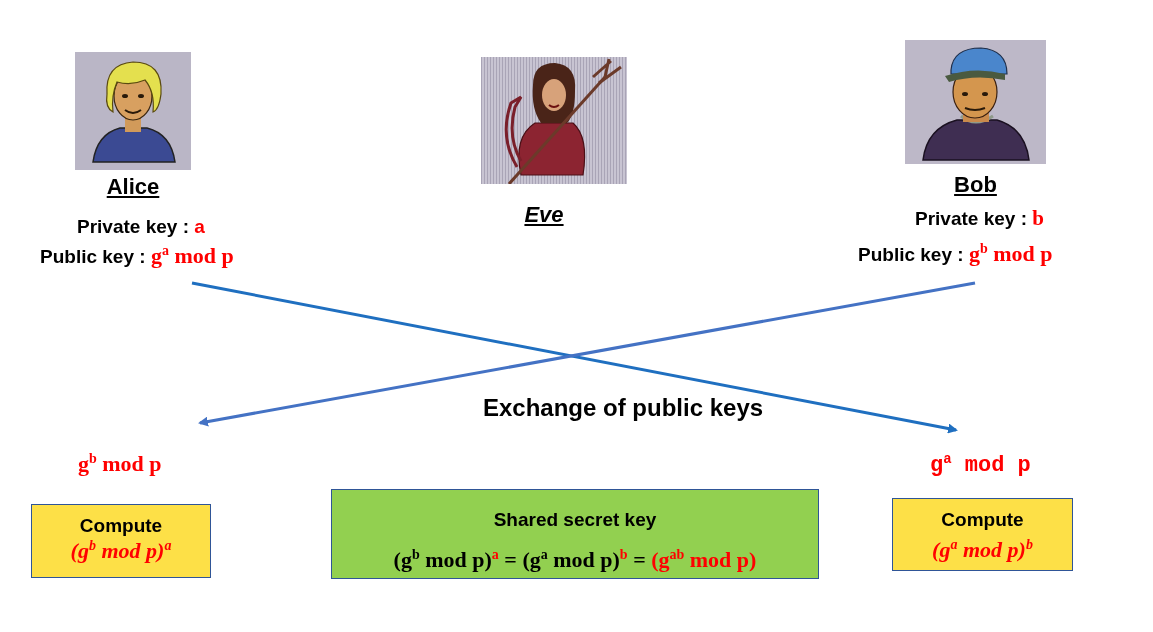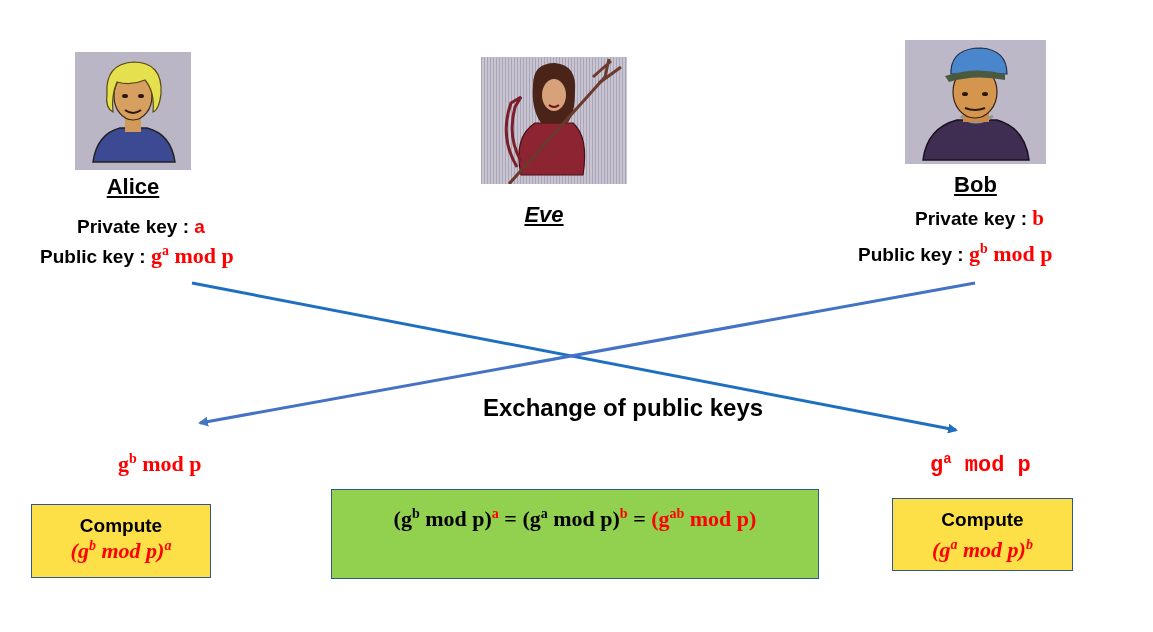--- a/index.html
+++ b/index.html
@@ -93,33 +93,34 @@
     <marker id="arrowLight" markerWidth="10" markerHeight="10" refX="8" refY="5" orient="auto" markerUnits="userSpaceOnUse">
       <path d="M0 0 L10 5 L0 10 Z" fill="#4472c4"></path>
     </marker>
   </defs>
   <line x1="192" y1="283" x2="956" y2="430" stroke="#1f6fc0" stroke-width="3" marker-end="url(#arrowDark)"></line>
   <line x1="975" y1="283" x2="200" y2="423" stroke="#4472c4" stroke-width="3" marker-end="url(#arrowLight)"></line>
 </svg>
 
 <div class="abs sans" style="left:451px;top:394px;font-size:24px;white-space:nowrap;margin-left:32px;">Exchange of public keys</div>
 
-<div class="abs math red" style="left:78px;top:451px;margin-left:40px;">
+<div class="abs math red" style="left:78px;top:451px;">
   <span>g</span><sup>b</sup><span> mod p</span>
 </div>
 <div class="abs math red" style="left:930px;top:453px;font-family:Liberation Mono, monospace;">
   <span>g</span><sup>a</sup><span> mod p</span>
 </div>
 
 <div class="abs box compute-box" style="left:31px;top:504px;width:180px;height:74px;">
   <div class="sans" style="font-size:19px;margin-top:10px;">Compute</div>
   <div class="math red italic" style="margin-top:1px;"><span>(g</span><sup>b</sup><span> mod p)</span><sup>a</sup></div>
 </div>
 
 <div class="abs box shared-box" style="left:331px;top:489px;width:488px;height:90px;">
+  <div class="sans" style="font-size:19px;margin-top:19px;">Shared secret key</div>
   <div class="math" style="margin-top:16px;white-space:nowrap;">
     <span>(g</span><sup>b</sup><span> mod p)</span><sup class="red">a</sup><span style="white-space:pre;"> = </span><span>(g</span><sup>a</sup><span> mod p)</span><sup class="red">b</sup><span style="white-space:pre;"> = </span><span class="red"><span>(g</span><sup>ab</sup><span> mod p)</span></span>
   </div>
 </div>
 
 <div class="abs box compute-box" style="left:892px;top:498px;width:181px;height:73px;">
   <div class="sans" style="font-size:19px;margin-top:10px;">Compute</div>
   <div class="math red italic" style="margin-top:6px;"><span>(g</span><sup>a</sup><span> mod p)</span><sup>b</sup></div>
 </div>
 

